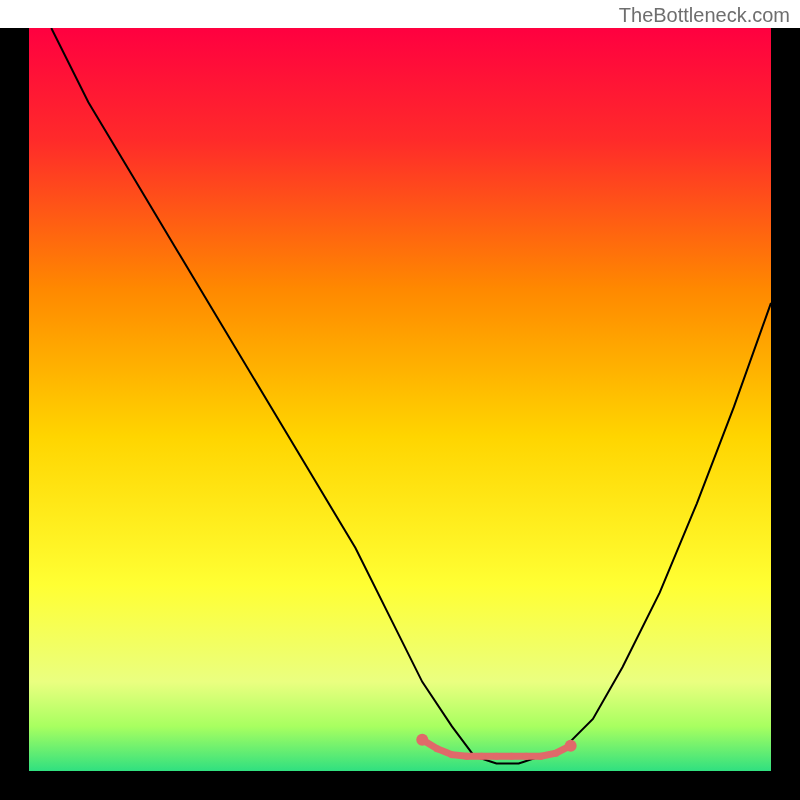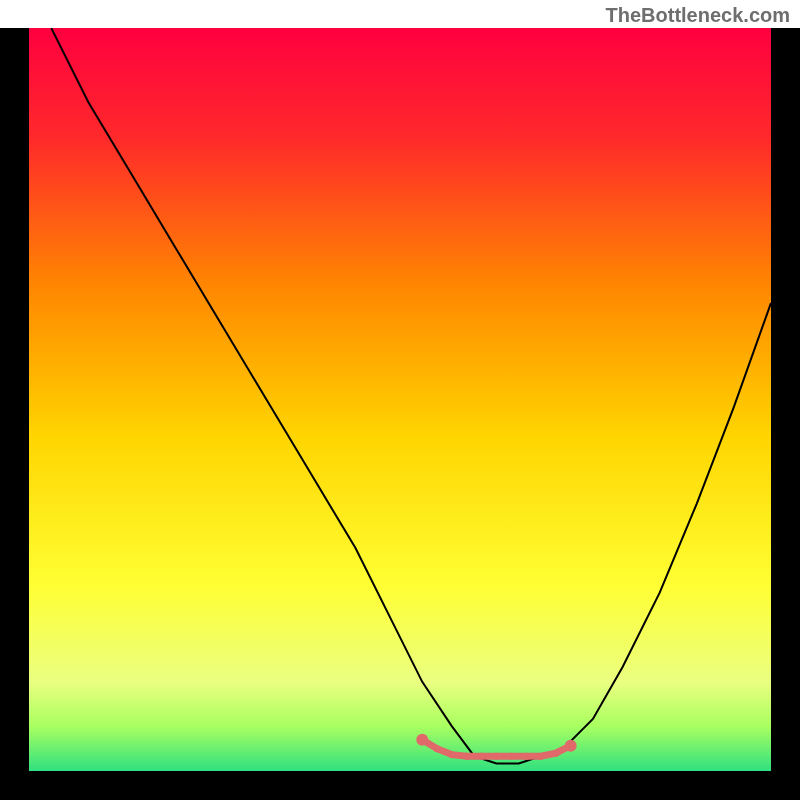--- a/index.html
+++ b/index.html
@@ -10,21 +10,21 @@
     height: 800px;
     position: relative;
     font-family: Arial, sans-serif;
   }
   .watermark {
     position: absolute;
     top: 4px;
     right: 10px;
     font-size: 20px;
     color: #6e6e6e;
-    font-weight: bold;
+    font-weight: normal;
     z-index: 10;
   }
   .chart-container {
     position: absolute;
     top: 28px;
     left: 0;
     width: 800px;
     height: 772px;
     background: #000000;
   }

